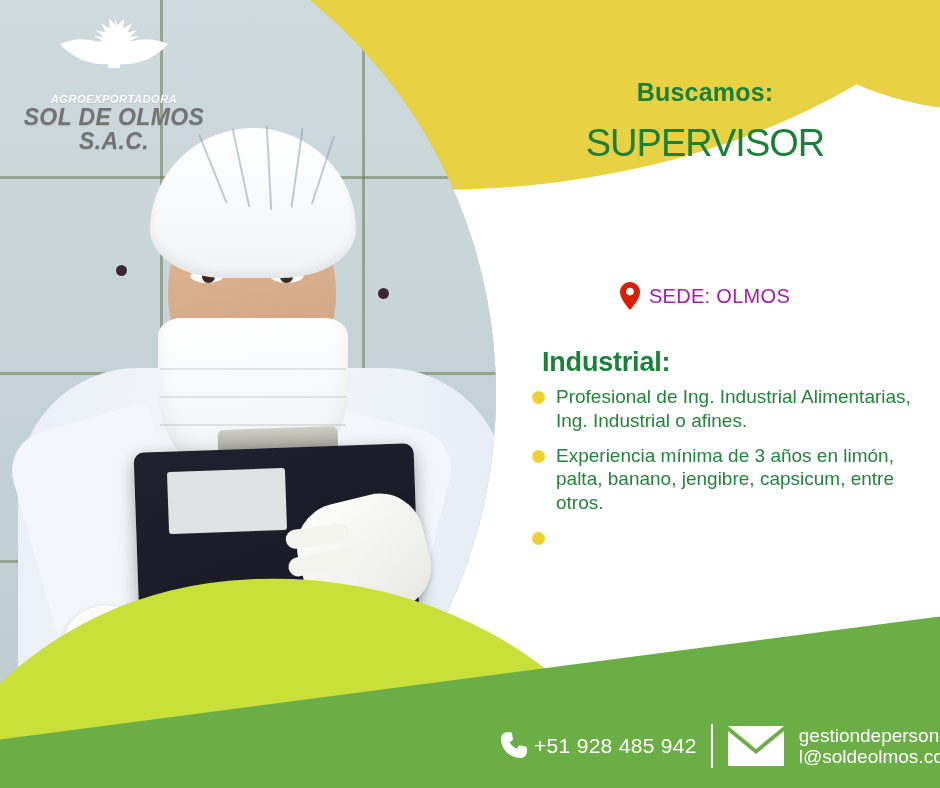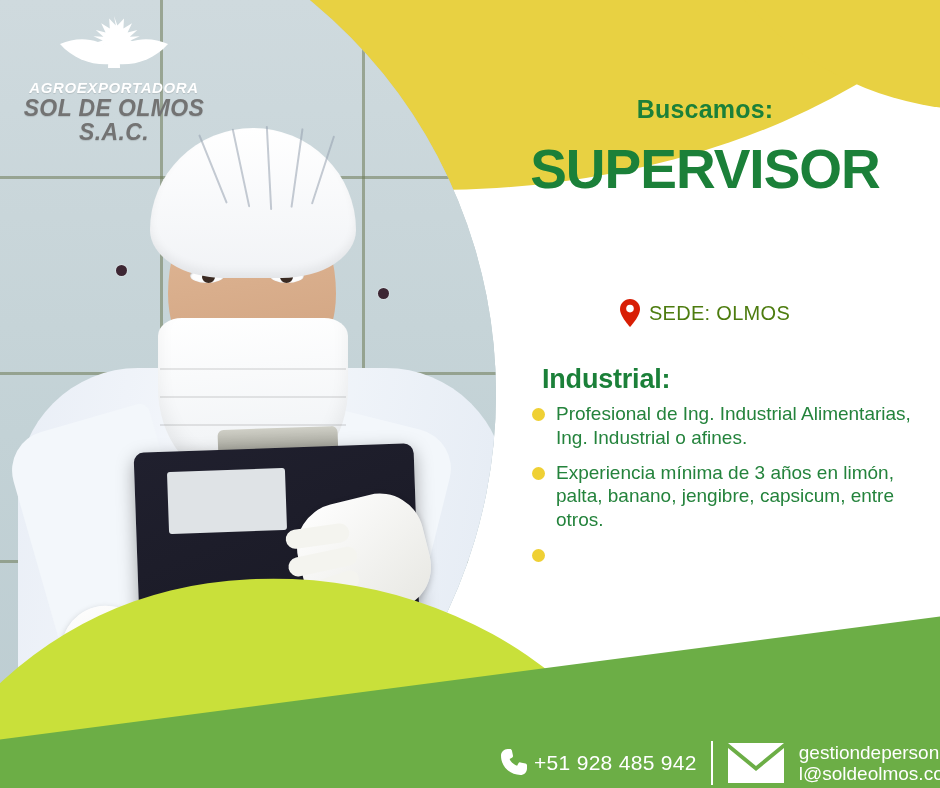--- a/index.html
+++ b/index.html
@@ -148,41 +148,41 @@
   #green-band{
     left:0; right:0; bottom:0; height:220px;
     background:#6CAE46;
     -webkit-clip-path: polygon(0% 100%, 0% 78%, 100% 22%, 100% 100%);
     clip-path: polygon(0% 100%, 0% 78%, 100% 22%, 100% 100%);
   }
 
   
   #content{
     position:absolute;
-    left:470px; top:17px; width:470px; height:736px;
+    left:470px; top:0; width:470px; height:736px;
   }
   #buscamos{
     position:absolute;left:0;right:0;top:78px;
     text-align:center;
     color:#1B8039;
     font-size:25px;font-weight:700;letter-spacing:.2px;
   }
   #job-title{
     position:absolute;left:0;right:0;top:122px;
     text-align:center;color:#1B8039;
-    font-weight:700;font-size:55px;line-height:1.12;
+    font-weight:400;font-size:38px;line-height:1.12;
     letter-spacing:-1px;
   }
   #job-title .l2{display:block;}
   #sede-row{
     position:absolute;left:0;right:0;top:282px;
     display:flex;align-items:center;justify-content:center;gap:9px;
   }
   #pin-icon{width:20px;height:28px;display:block;}
-  #sede-text{font-size:20px;color:#4d7c0f;letter-spacing:.3px;}
+  #sede-text{font-size:20px;color:#a21caf;letter-spacing:.3px;}
 
   #req-title{
     position:absolute;left:72px;top:347px;
     color:#1B8039;font-size:27px;font-weight:900;letter-spacing:-.2px;
   }
   #req-list{
     position:absolute;left:60px;right:8px;top:385px;
     margin:0;padding:0;list-style:none;
   }
   #req-list li{
@@ -211,22 +211,22 @@
     width:2px;height:44px;background:#fff;margin:0 14px;flex:0 0 auto;
   }
   #mail-icon{width:58px;height:42px;flex:0 0 auto;margin-right:14px;}
   #email-text{color:#fff;font-size:19px;line-height:1.12;}
   #email-text span{display:block;white-space:nowrap;}
 
   
   #logo{position:absolute;left:8px;top:10px;width:212px;text-align:center;}
   #logo-mark{width:132px;height:64px;display:block;margin:0 auto;}
   #logo-line1{
-    color:#fff;font-size:15px;font-weight:900;font-style:italic;
-    letter-spacing:.6px;margin-top:5px;
+    color:#fff;font-size:11px;font-weight:900;font-style:italic;
+    letter-spacing:.6px;margin-top:19px;
     text-shadow:0 1px 1px rgba(0,0,0,.12);
   }
   #logo-line2{
     color:#737373;font-size:23px;font-weight:900;font-style:italic;
     letter-spacing:.4px;line-height:1.05;
     text-shadow:0 1px 1px rgba(0,0,0,.12);
   }
 </style>
 </head>
 <body>

